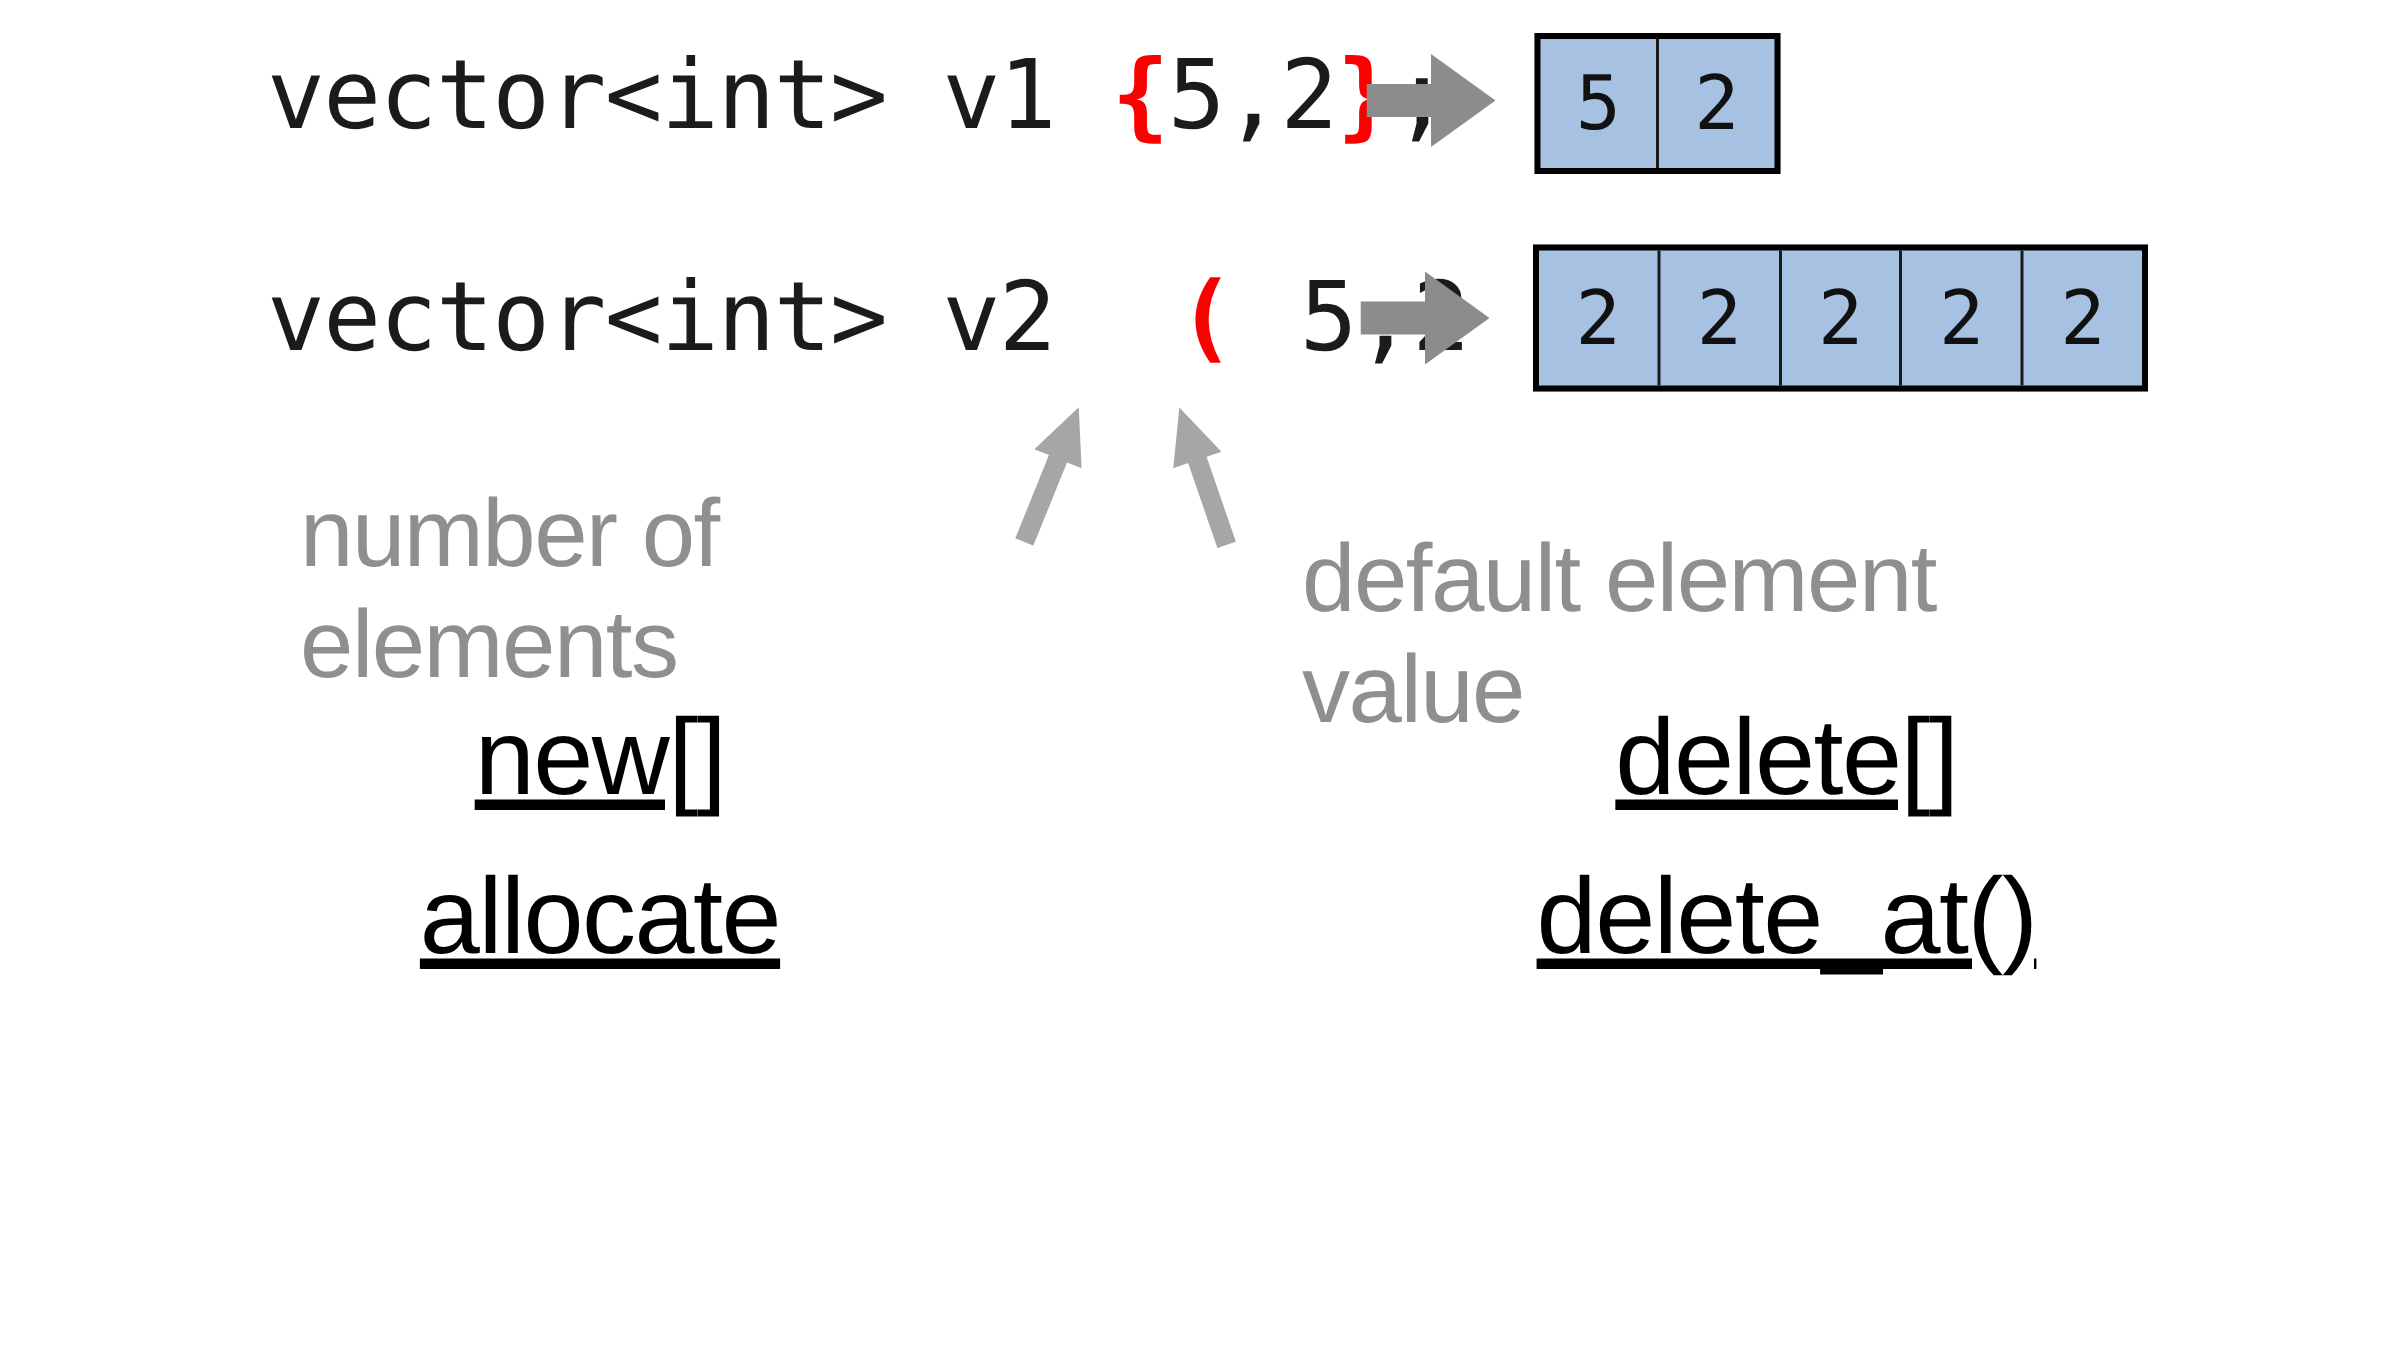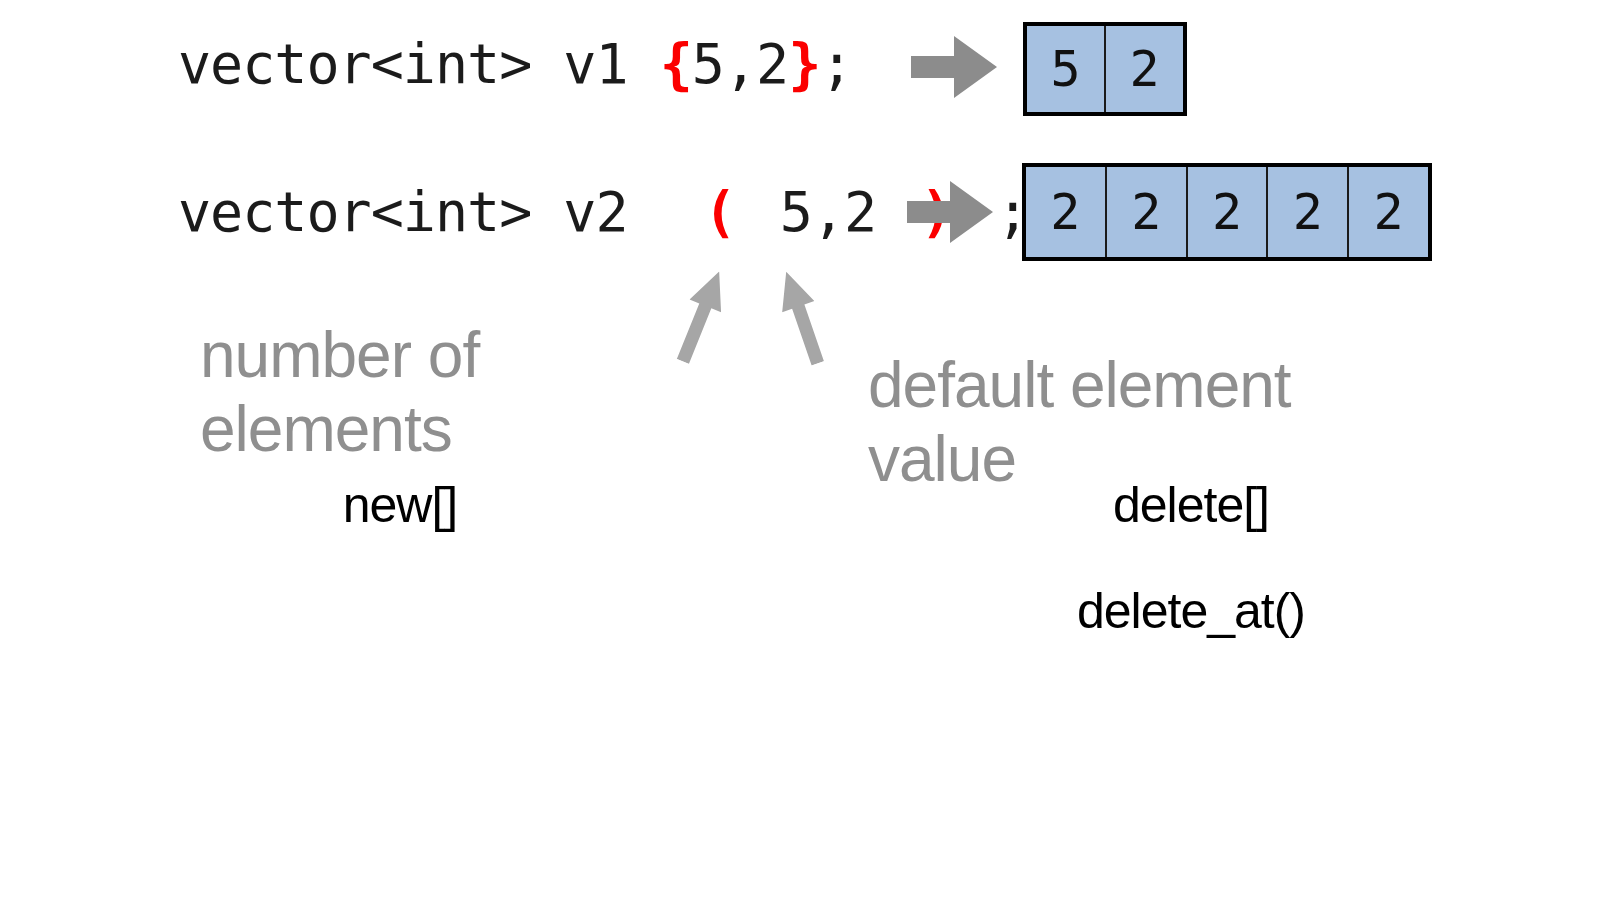--- a/index.html
+++ b/index.html
@@ -6,21 +6,21 @@
   body{
     width:1600px;height:900px;position:relative;background:#ffffff;overflow:hidden;
     font-family:"Liberation Sans","DejaVu Sans",sans-serif;
   }
 
   
   .code-line{
     position:absolute;left:178px;height:80px;
     display:flex;align-items:center;white-space:pre;
     font-family:"DejaVu Sans Mono","Liberation Mono",monospace;
-    font-size:55px;color:var(--code_text,#1b1b1b);
+    font-size:64px;color:var(--code_text,#1b1b1b);
     letter-spacing:-1px;
   }
   .code-line .red{color:var(--accent_red,#fb0000);font-weight:bold;}
   #code-line-1{top:24px;}
   #code-line-2{top:172px;gap:44px;}
 
   
   .vector-box{
     position:absolute;display:flex;
     background:var(--cell_fill,#a6c1e1);
@@ -52,21 +52,21 @@
   }
   #annotation-left{left:200px;width:520px;}
   #annotation-right{left:868px;width:520px;margin-top:30px;}
 
   
   .term-column{position:absolute;top:452px;width:720px;}
   #term-column-left{left:40px;}
   #term-column-right{left:831px;}
   .term-row{
     height:106px;display:flex;align-items:center;justify-content:center;
-    font-size:50px;color:var(--list_text,#000);letter-spacing:-1px;white-space:pre;
+    font-size:72px;color:var(--list_text,#000);letter-spacing:-1px;white-space:pre;text-decoration:underline;
   }
 </style>
 </head>
 <body>
 
 <div class="code-line" id="code-line-1">
   <span>vector&lt;int&gt; v1 </span><span class="red">{</span><span>5,2</span><span class="red">}</span><span>;</span>
 </div>
 
 <div class="arrow-right" id="arrow-right-1">
@@ -107,18 +107,19 @@
   <svg viewBox="0 0 34 97">
       <polygon points="17,0 34,37 23.5,37 23.5,97 10.5,97 10.5,37 0,37" fill="currentColor"></polygon>
     </svg>
 </div>
 
 <div class="annotation" id="annotation-left">number of elements</div>
 <div class="annotation" id="annotation-right">default element value</div>
 
 <div class="term-column" id="term-column-left">
   <div class="term-row">new[]</div>
+  <div class="term-row">allocate</div>
 </div>
 
 <div class="term-column" id="term-column-right">
   <div class="term-row">delete[]</div>
   <div class="term-row">delete_at()</div>
 </div>
 
 </body></html>

